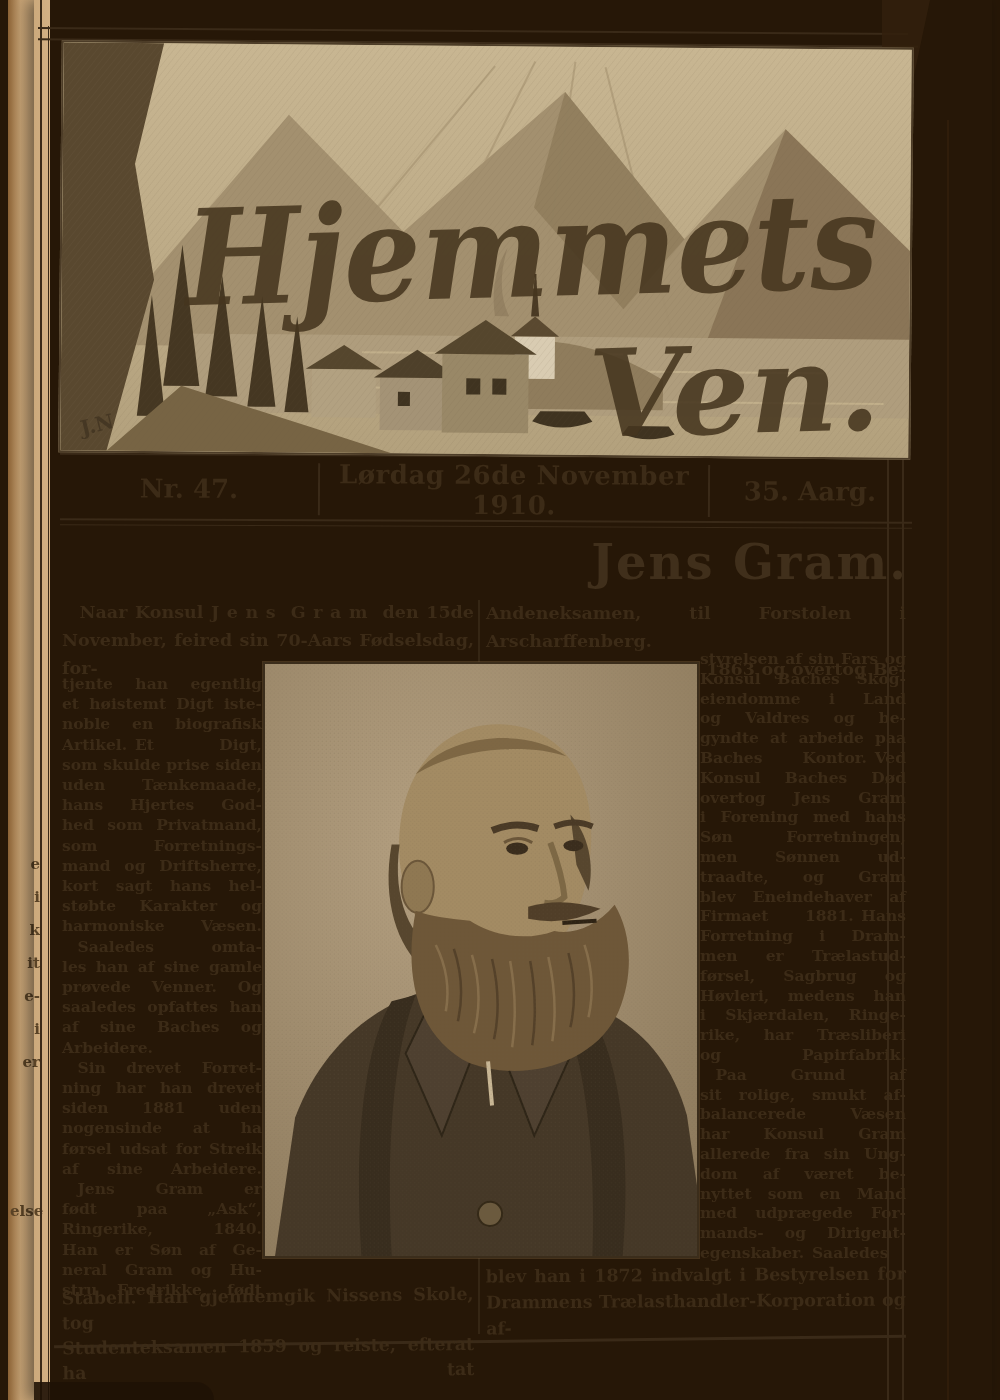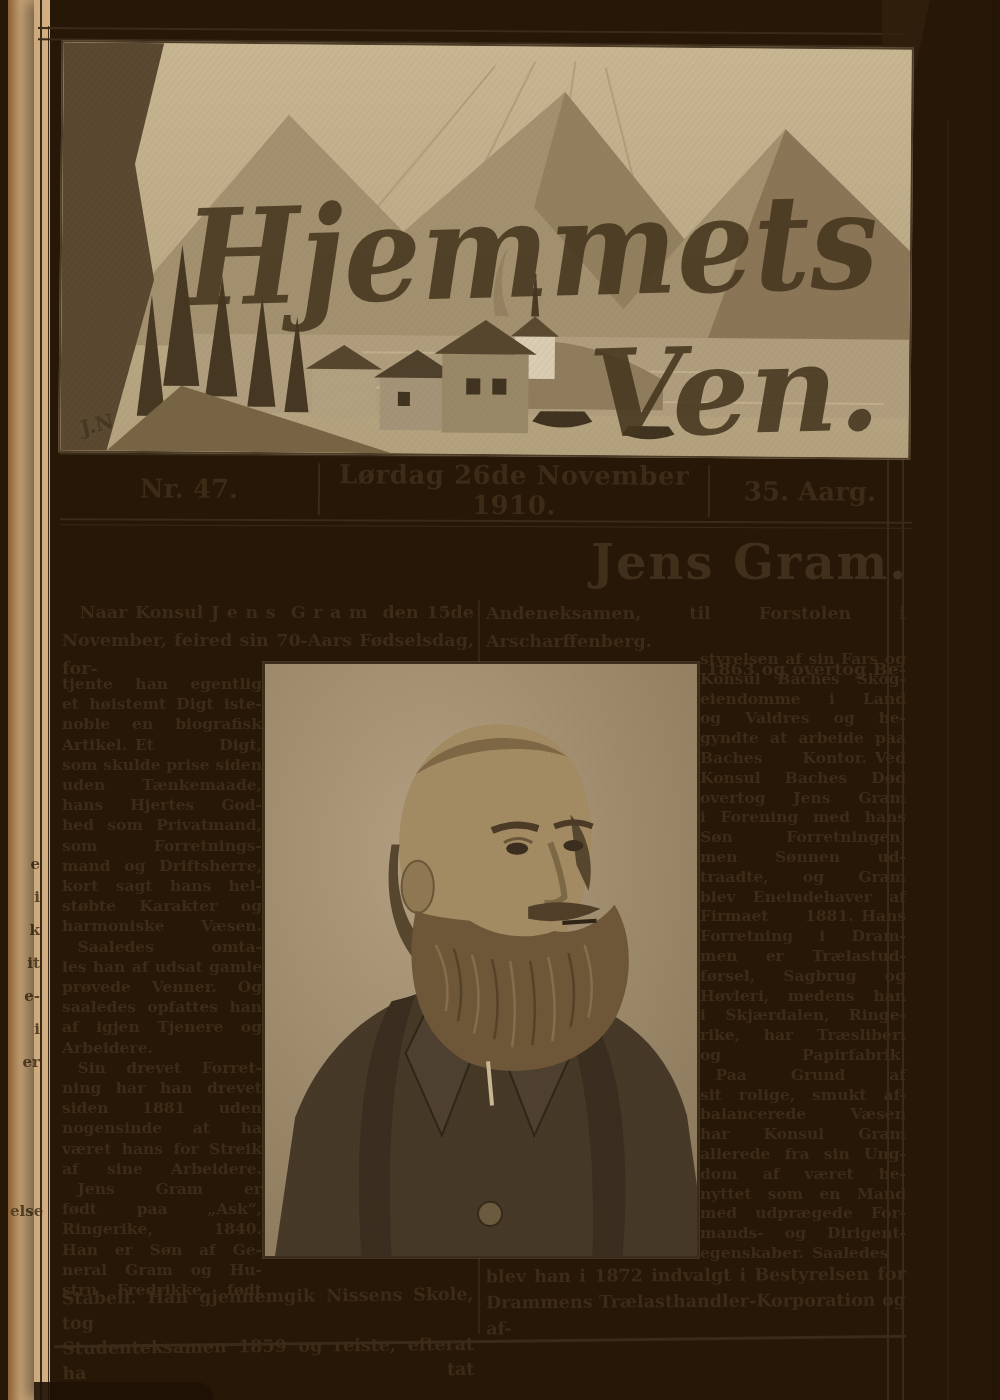--- a/index.html
+++ b/index.html
@@ -235,30 +235,30 @@
       <span class="tline">som skulde prise siden</span>
       <span class="tline">uden Tænkemaade,</span>
       <span class="tline">hans Hjertes God-</span>
       <span class="tline">hed som Privatmand,</span>
       <span class="tline">som Forretnings-</span>
       <span class="tline">mand og Driftsherre,</span>
       <span class="tline">kort sagt hans hel-</span>
       <span class="tline">støbte Karakter og</span>
       <span class="tline">harmoniske Væsen.</span>
       <span class="tline"> Saaledes omta-</span>
-      <span class="tline">les han af udsat gamle</span>
+      <span class="tline">les han af sine gamle</span>
       <span class="tline">prøvede Venner. Og</span>
       <span class="tline">saaledes opfattes han</span>
-      <span class="tline">af igjen Tjenere og</span>
+      <span class="tline">af sine Baches og</span>
       <span class="tline">Arbeidere.</span>
       <span class="tline"> Sin drevet Forret-</span>
       <span class="tline">ning har han drevet</span>
       <span class="tline">siden 1881 uden</span>
       <span class="tline">nogensinde at ha</span>
-      <span class="tline">været hans for Streik</span>
+      <span class="tline">førsel udsat for Streik</span>
       <span class="tline">af sine Arbeidere.</span>
       <span class="tline"> Jens Gram er</span>
       <span class="tline">født paa „Ask“,</span>
       <span class="tline">Ringerike, 1840.</span>
       <span class="tline">Han er Søn af Ge-</span>
       <span class="tline">neral Gram og Hu-</span>
       <span class="tline">stru Fredrikke, født</span>
     </div>
   <div class="textblock col-right">
       <span class="tline">styrelsen af sin Fars og</span>

